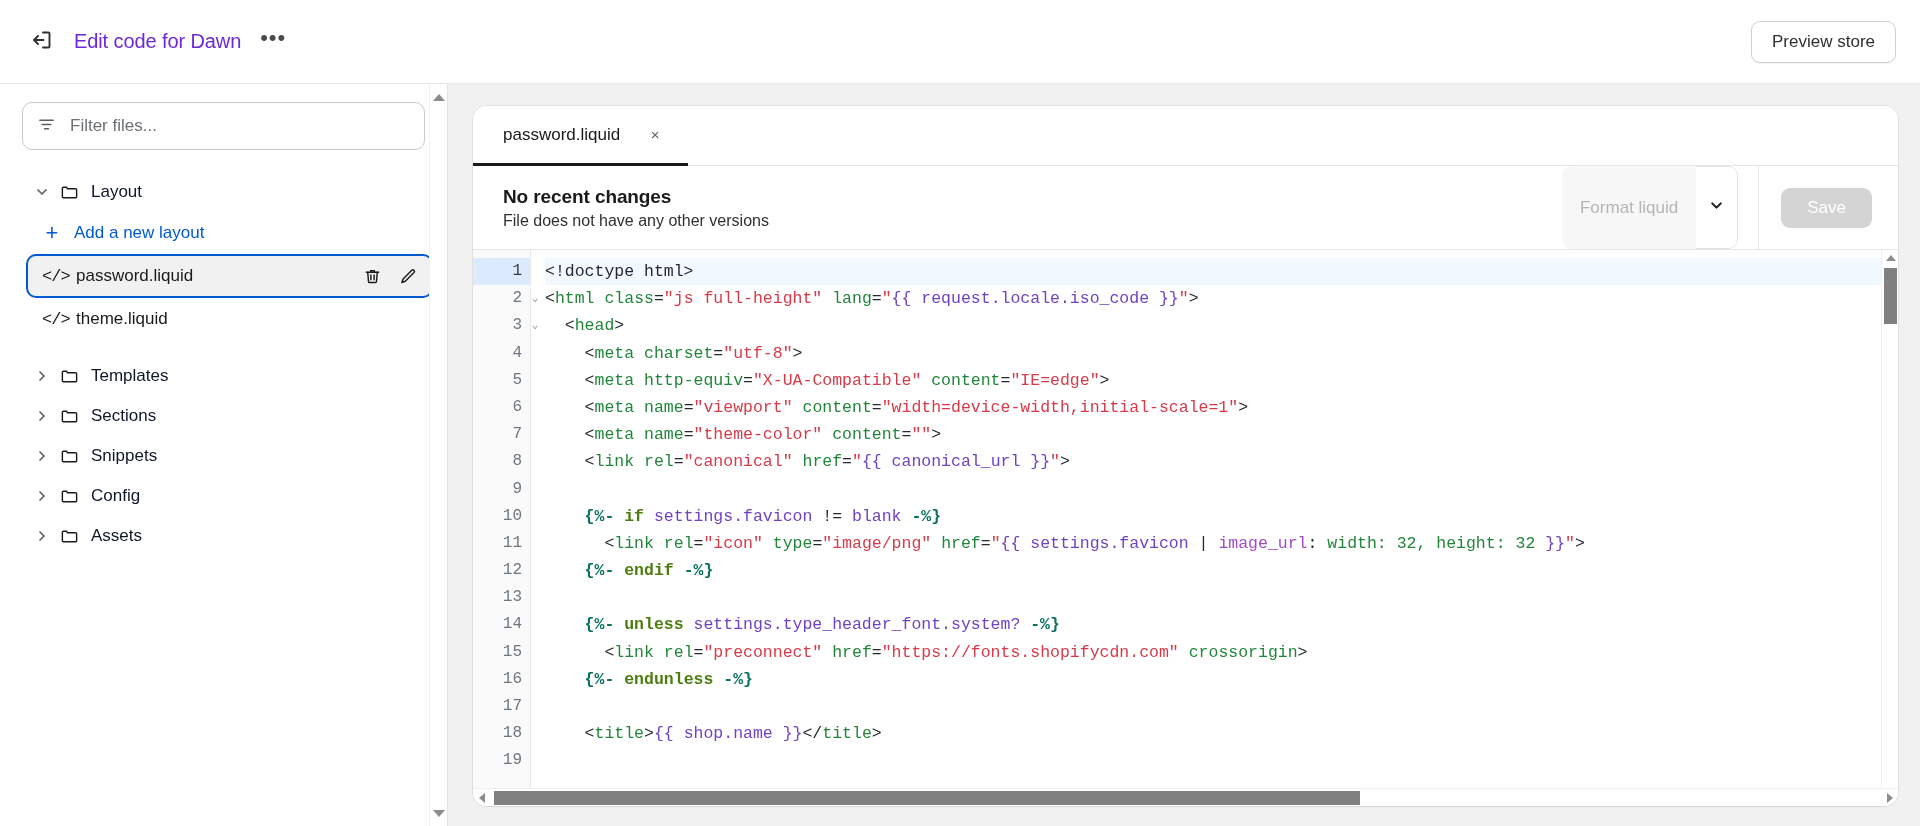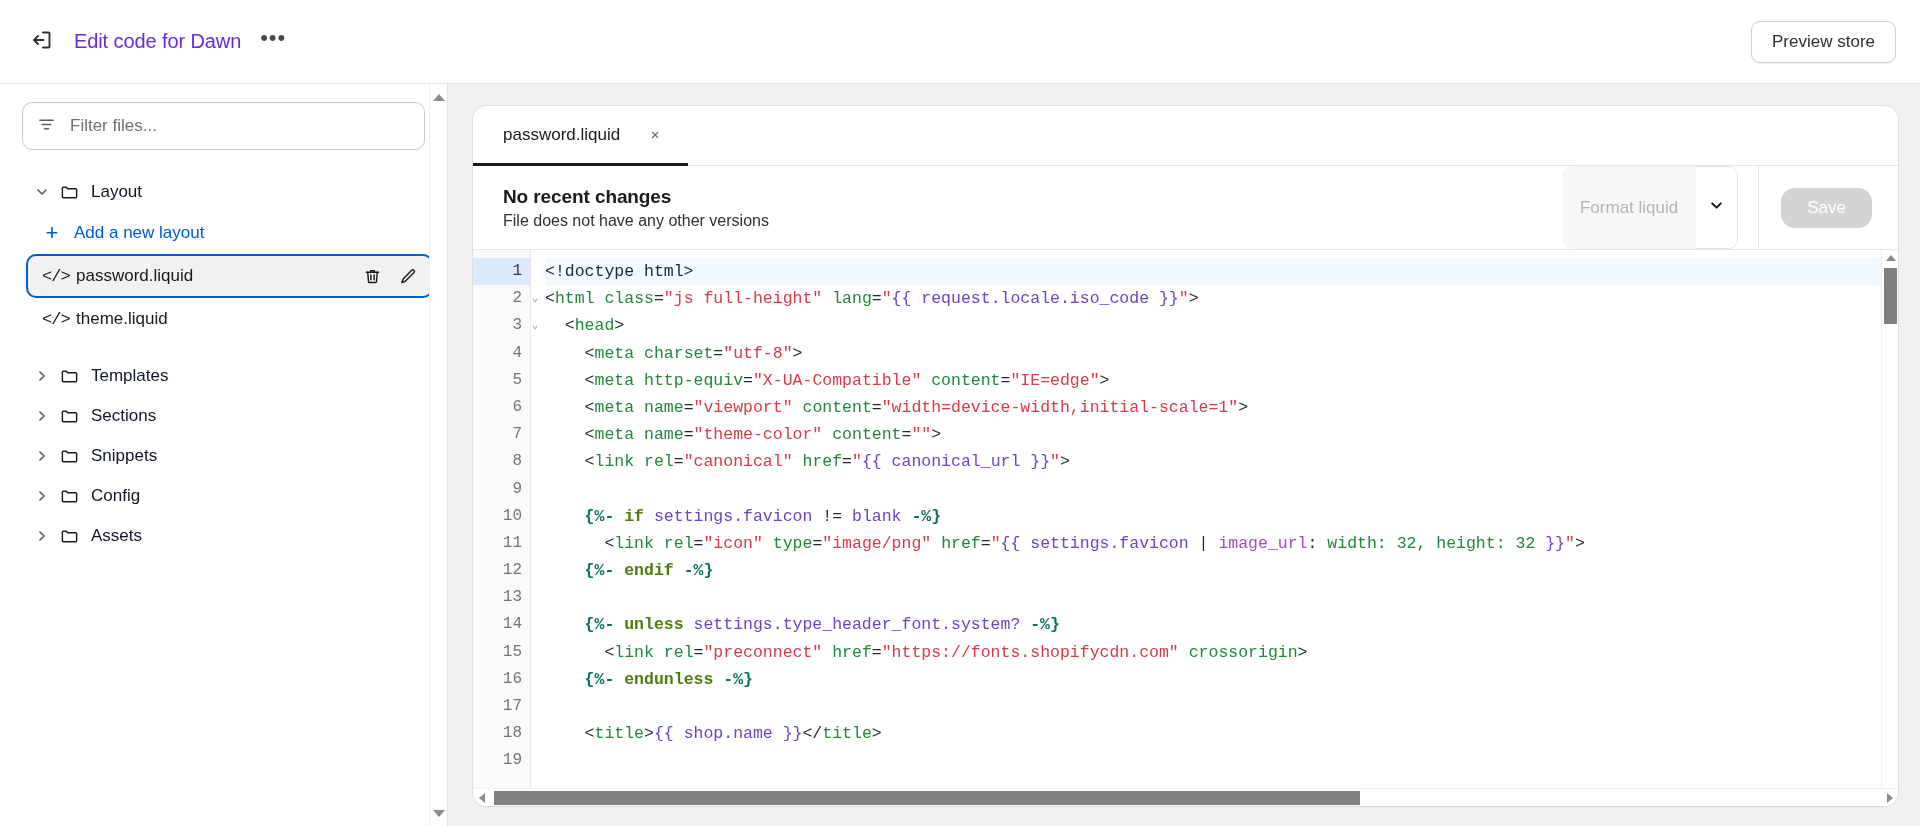--- a/index.html
+++ b/index.html
@@ -243,21 +243,21 @@
   .vdiv { width: 1px; background: #e6e6e6; height: 100%; }
   .save-wrap {
     padding: 0 26px 0 22px;
     display: flex; align-items: center;
   }
   .save-btn {
     background: #d4d4d4;
     color: #ffffff;
     font-size: 17px;
     padding: 10px 26px;
-    border: none; border-radius: 14px;
+    border: none; border-radius: 9px;
     font-family: "Liberation Sans", sans-serif;
     cursor: not-allowed;
   }
 
   
   .codewrap {
     flex: 1 1 auto;
     position: relative;
     overflow: hidden;
     background: #ffffff;

